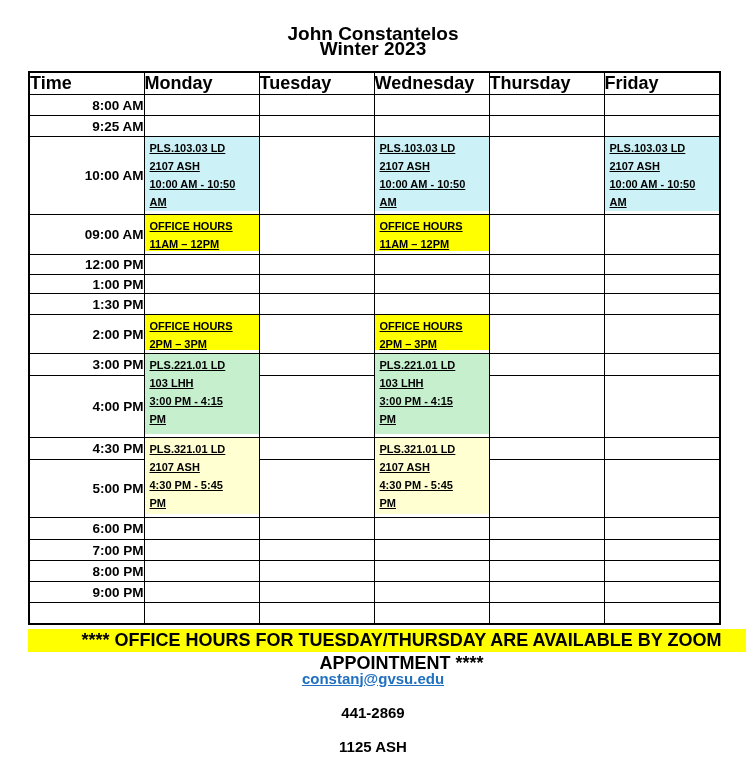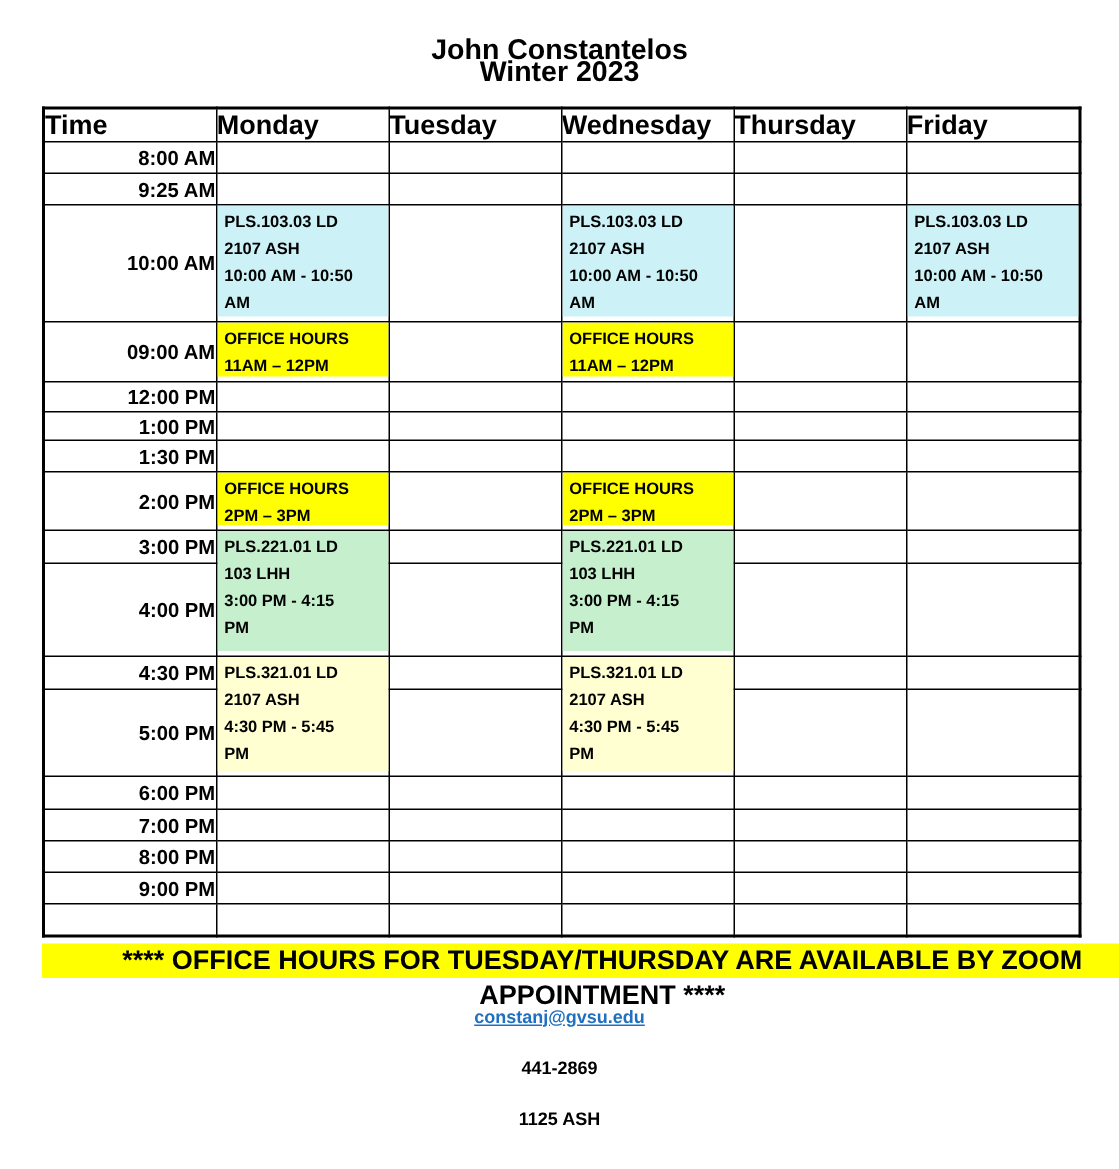--- a/index.html
+++ b/index.html
@@ -25,30 +25,30 @@
   }
   td.time{
     text-align:right;vertical-align:middle;padding-right:8px;
     font-size:13.5px;white-space:nowrap;
   }
   td.slot{position:relative;vertical-align:top;}
   .event{
     position:absolute;top:0;left:0;right:0;bottom:3px;
     padding:2px 2px 0 5px;font-size:11px;line-height:18px;
   }
-  .event > div{max-width:92px;}
+  .event > div{max-width:92px;text-decoration:underline;}
   
   tr.h22{height:22px;} tr.h21{height:21px;} tr.h20{height:20px;} tr.h19{height:19px;}
   tr.h78{height:78px;} tr.h40{height:40px;} tr.h39{height:39px;}
   tr.h62{height:62px;} tr.h58{height:58px;}
   .banner{
     margin:4px 0 0 28px;width:693px;height:23px;line-height:23px;
     text-align:center;font-size:18px;padding-left:27px;
   }
-  .contact{text-align:center;font-size:12px;line-height:15px;margin-top:19px;}
+  .contact{text-align:center;font-size:15px;line-height:15px;margin-top:19px;}
   .contact a{font-weight:700;}
 </style>
 </head>
 <body>
 
 <div class="page">
 
   <div class="title">John Constantelos</div>
   <div class="subtitle">Winter 2023</div>
 

